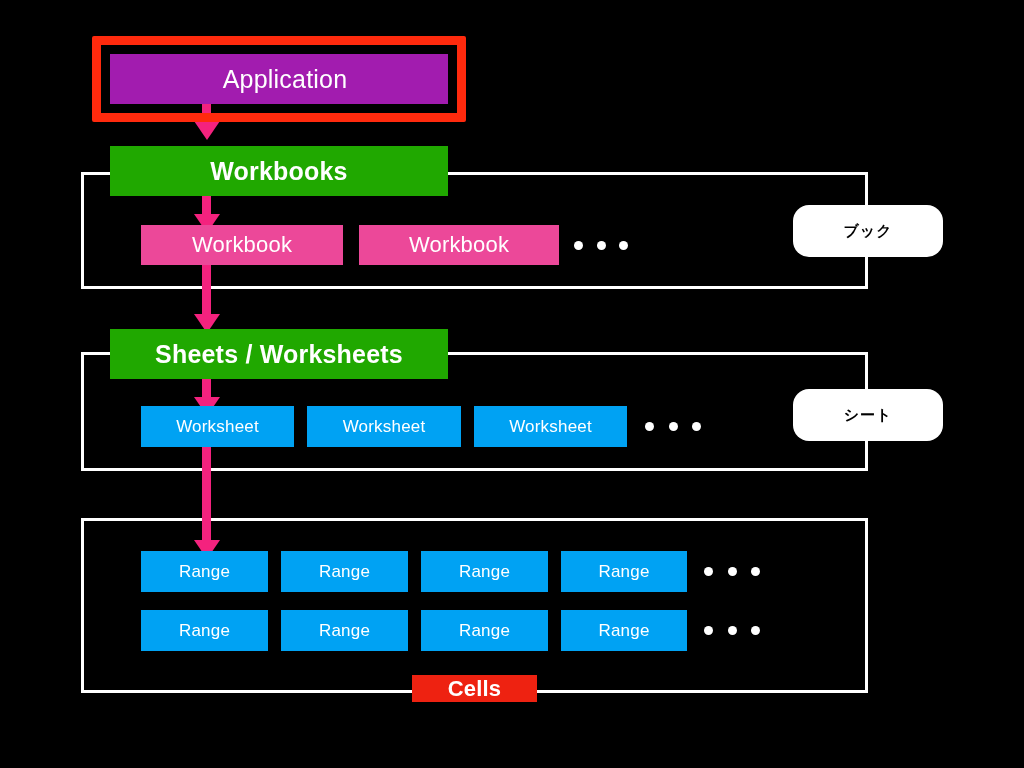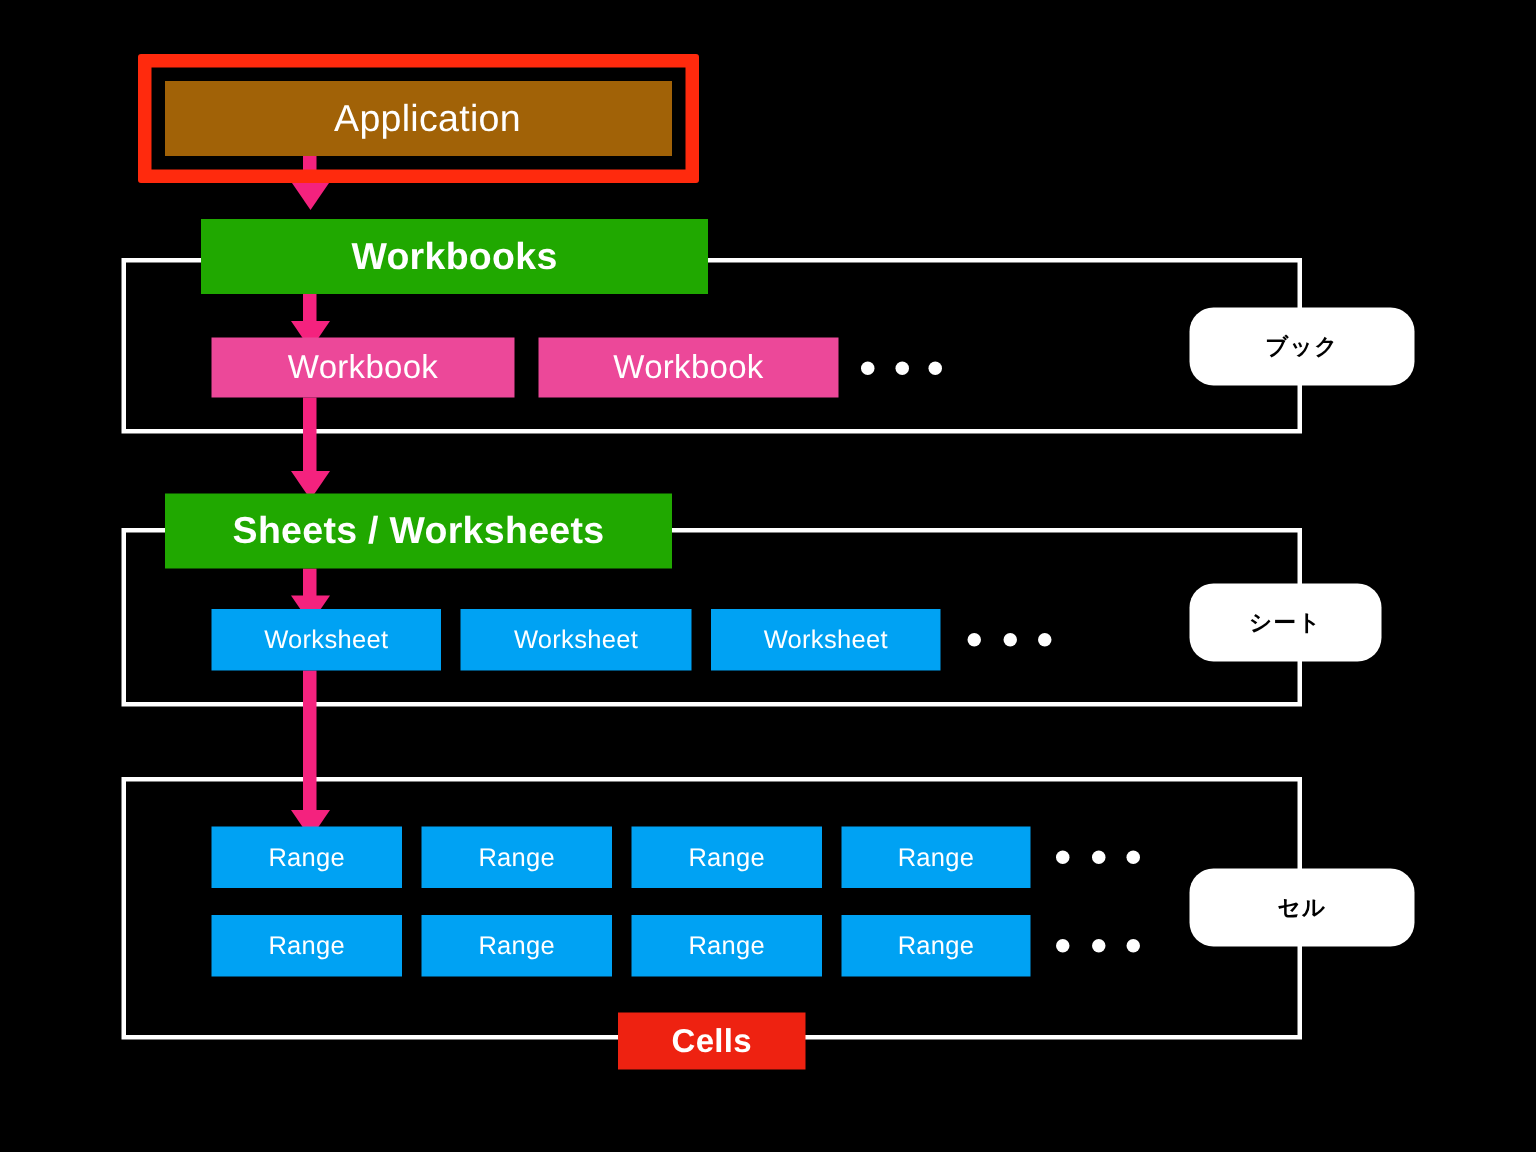--- a/index.html
+++ b/index.html
@@ -41,21 +41,21 @@
   .node {
     display: flex;
     align-items: center;
     justify-content: center;
     text-align: center;
     color: #ffffff;
     letter-spacing: 0.2px;
     line-height: 1;
   }
   .node-app {
-    background: #a16207;
+    background: #a21caf;
     font-size: 25px;
     font-weight: 500;
     padding-left: 12px;
   }
   .node-green {
     background: #20A800;
     font-size: 25px;
     font-weight: 600;
   }
   .node-blue {
@@ -135,21 +135,21 @@
 
   <div class="abs arrow-shaft" style="left:202px; top:379px; width:9px; height:21px;"></div>
   <div class="abs arrow-head" style="left:194px; top:397px;"></div>
 
   <div class="abs arrow-shaft" style="left:202px; top:447px; width:9px; height:96px;"></div>
   <div class="abs arrow-head" style="left:194px; top:540px;"></div>
 
   <div class="abs highlight-frame" style="left:92px; top:36px; width:374px; height:86px;"></div>
   <div class="abs node node-app" style="left:110px; top:54px; width:338px; height:50px;">Application</div>
 
-  <div class="abs node node-green" style="left:110px; top:146px; width:338px; height:50px;margin-left:24px;">Workbooks</div>
+  <div class="abs node node-green" style="left:110px; top:146px; width:338px; height:50px;">Workbooks</div>
 
   <div class="abs node node-blue" style="left:141px; top:225px; width:202px; height:40px;">Workbook</div>
 
   <div class="abs node node-blue" style="left:359px; top:225px; width:200px; height:40px;">Workbook</div>
 
   <div class="abs dots" style="left:574px; top:240px; width:54px; height:10px;">
     <span></span>
     <span></span>
     <span></span>
   </div>
@@ -163,21 +163,21 @@
   <div class="abs node node-blue-sm" style="left:307px; top:406px; width:154px; height:41px;">Worksheet</div>
 
   <div class="abs node node-blue-sm" style="left:474px; top:406px; width:153px; height:41px;">Worksheet</div>
 
   <div class="abs dots" style="left:645px; top:421px; width:56px; height:10px;">
     <span></span>
     <span></span>
     <span></span>
   </div>
 
-  <div class="abs pill" style="left:793px; top:389px; width:128px; height:52px;">シート</div>
+  <div class="abs pill" style="left:793px; top:389px; width:150px; height:52px;">シート</div>
 
   <div class="abs node node-blue-sm" style="left:141px; top:551px; width:127px; height:41px;">Range</div>
   <div class="abs node node-blue-sm" style="left:281px; top:551px; width:127px; height:41px;">Range</div>
   <div class="abs node node-blue-sm" style="left:421px; top:551px; width:127px; height:41px;">Range</div>
   <div class="abs node node-blue-sm" style="left:561px; top:551px; width:126px; height:41px;">Range</div>
 
   <div class="abs dots" style="left:704px; top:566px; width:56px; height:10px;">
     <span></span>
     <span></span>
     <span></span>
@@ -187,17 +187,16 @@
   <div class="abs node node-blue-sm" style="left:281px; top:610px; width:127px; height:41px;">Range</div>
   <div class="abs node node-blue-sm" style="left:421px; top:610px; width:127px; height:41px;">Range</div>
   <div class="abs node node-blue-sm" style="left:561px; top:610px; width:126px; height:41px;">Range</div>
 
   <div class="abs dots" style="left:704px; top:625px; width:56px; height:10px;">
     <span></span>
     <span></span>
     <span></span>
   </div>
 
-  <div class="abs pill" style="left:793px; top:579px; width:150px; height:52px;">セル</div>
-
-  <div class="abs node node-red" style="left:412px; top:675px; width:125px; height:38px;">Cells</div>
+
+  <div class="abs node node-red" style="left:412px; top:675px; width:125px; height:27px;">Cells</div>
 
 </div>
 
 </body></html>

